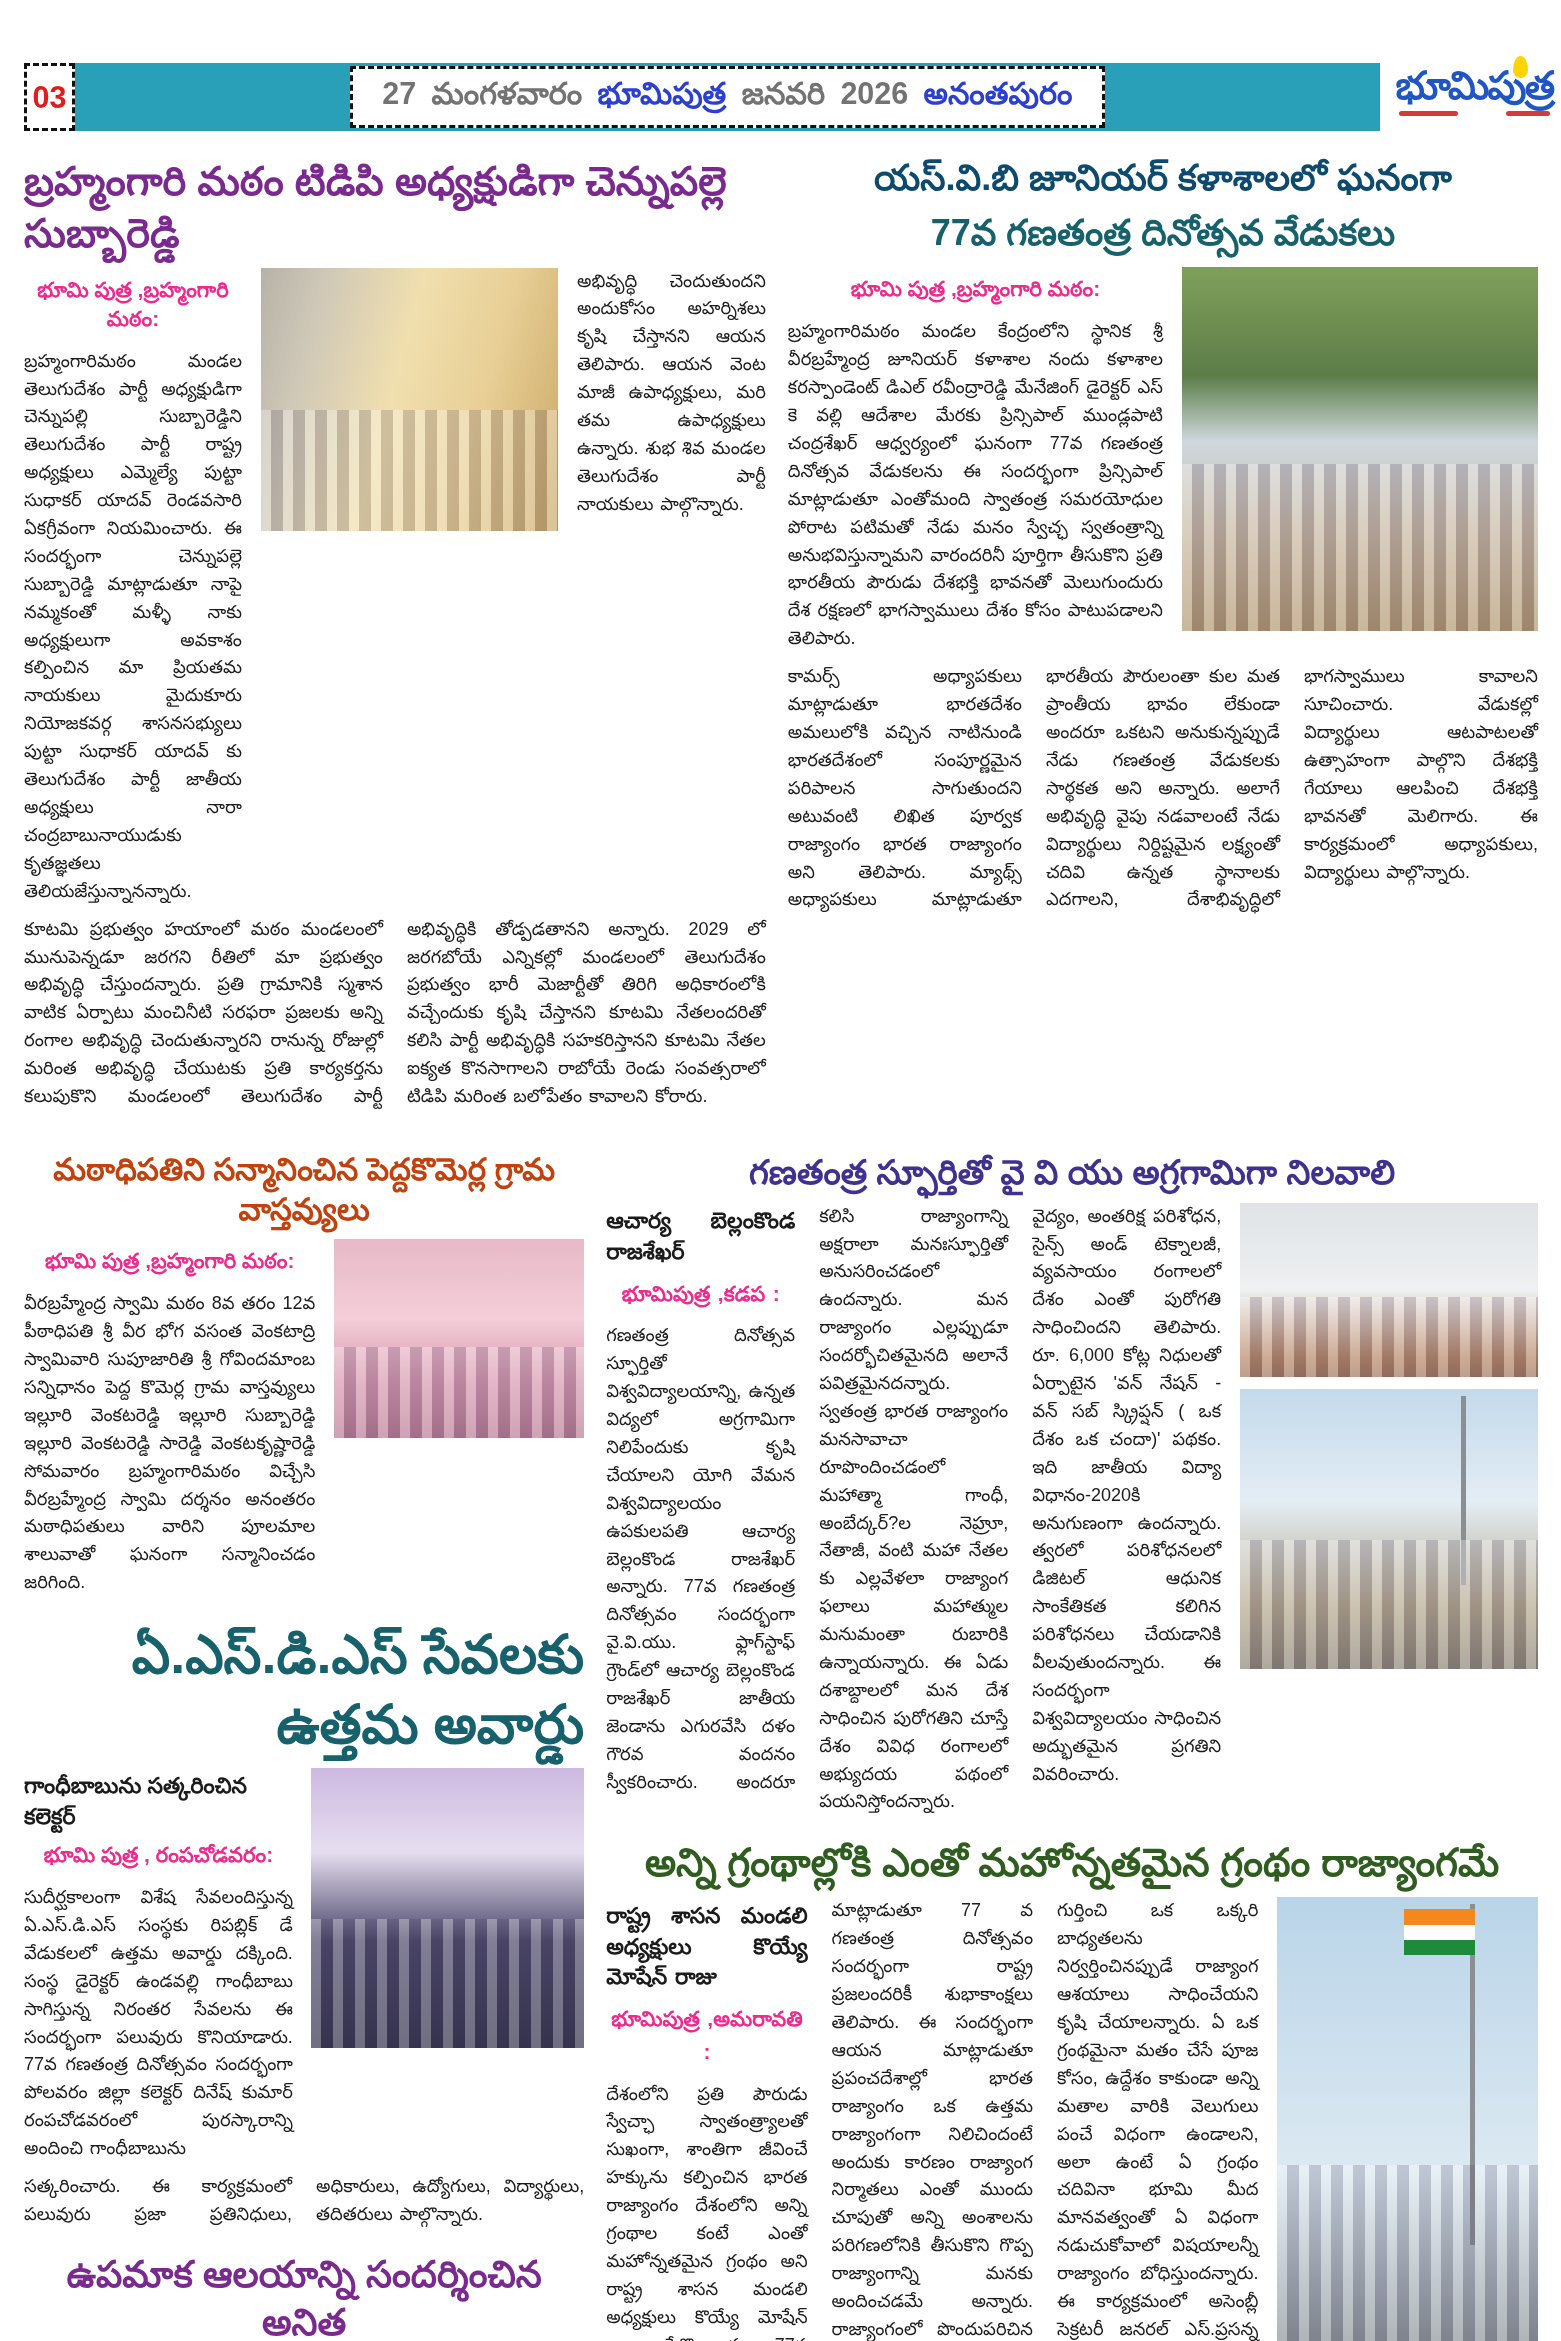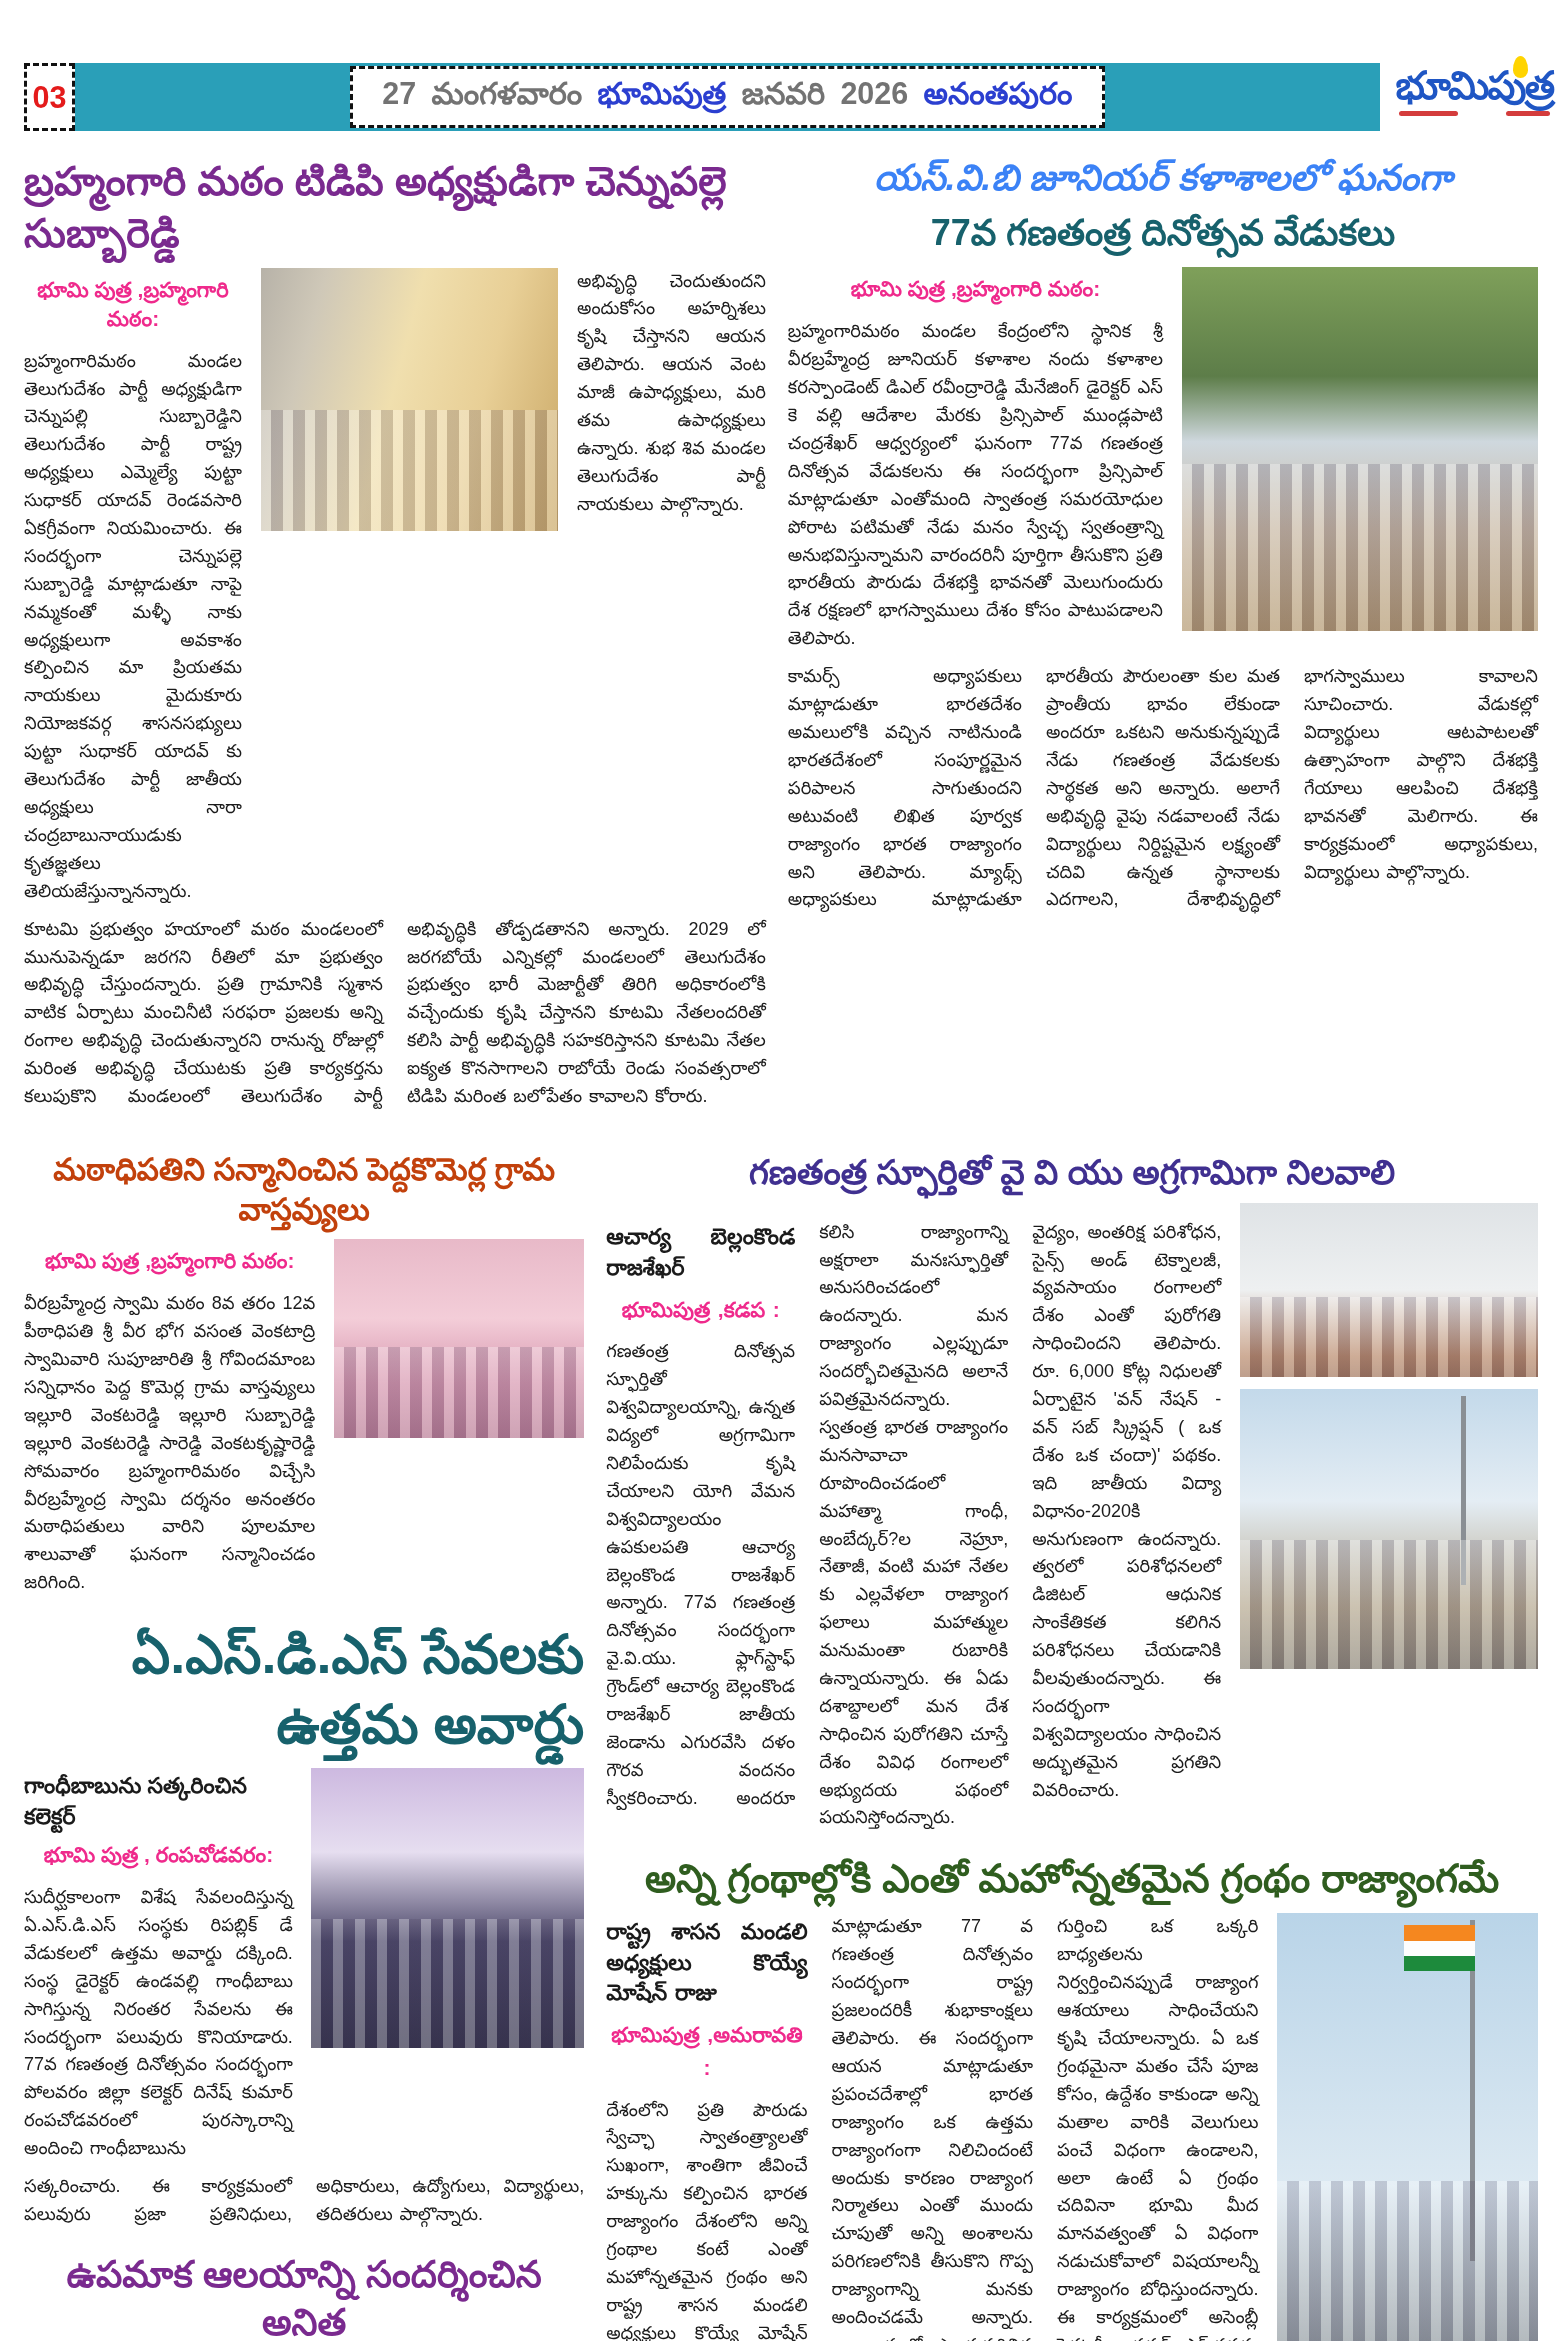--- a/index.html
+++ b/index.html
@@ -24,21 +24,21 @@
 
   
   .toprow{display:flex;gap:22px;margin:0 24px;}
   .art-a{width:49%;} .art-f{flex:1;}
   .bottomrow{display:flex;gap:22px;margin:5.1px 24px 0;}
   .colL{width:37%;} .colR{flex:1;}
 
   
   .hl{font-weight:bold;line-height:1.3;margin:12px 0 8.5px;}
   .hl-a{font-size:40px;color:#7a2a8f;}
-  .hl-f{font-size:36px;color:#3b82f6;text-align:center;margin-bottom:1.7px;font-style:italic;}
+  .hl-f{font-size:36px;color:#0c4a6e;text-align:center;margin-bottom:1.7px;}
   .hl-f2{font-size:36px;color:#17616c;text-align:center;font-weight:bold;margin:8.5px 0 10.2px;}
   .hl-b{font-size:31px;color:#c2410c;text-align:center;}
   .hl-c{font-size:54px;color:#17616c;text-align:right;}
   .hl-d{font-size:37px;color:#7a2a8f;text-align:center;}
   .hl-g{font-size:34px;color:#403090;text-align:center;}
   .hl-h{font-size:39px;color:#2f5d1f;text-align:center;}
 
   .dateline{color:#ef2a8c;font-weight:bold;font-size:21px;text-align:center;margin:10.2px 0 12px;}
   .byline{font-weight:bold;font-size:22px;line-height:1.4;margin:3.4px 0 5.1px;}
   .body{font-size:18px;line-height:1.55;text-align:justify;word-spacing:1.7px;}
@@ -171,21 +171,21 @@
 
       </section>
 
     </div>
 
     <div class="colR">
 
       <section class="article">
         <h2 class="hl hl-g">గణతంత్ర స్ఫూర్తితో వై వి యు అగ్రగామిగా నిలవాలి</h2>
         <div class="art-row">
-          <div class="body mc3" style="width:66%;margin-top:16px;">
+          <div class="body mc3" style="width:66%;">
             <div class="byline">ఆచార్య బెల్లంకొండ రాజశేఖర్</div>
             <div class="dateline">భూమిపుత్ర ,కడప :</div>
             <div>గణతంత్ర దినోత్సవ స్ఫూర్తితో విశ్వవిద్యాలయాన్ని, ఉన్నత విద్యలో అగ్రగామిగా నిలిపేందుకు కృషి చేయాలని యోగి వేమన విశ్వవిద్యాలయం ఉపకులపతి ఆచార్య బెల్లంకొండ రాజశేఖర్ అన్నారు. 77వ గణతంత్ర దినోత్సవం సందర్భంగా వై.వి.యు. ఫ్లాగ్‌స్టాఫ్ గ్రౌండ్‌లో ఆచార్య బెల్లంకొండ రాజశేఖర్ జాతీయ జెండాను ఎగురవేసి దళం గౌరవ వందనం స్వీకరించారు. అందరూ కలిసి రాజ్యాంగాన్ని అక్షరాలా మనఃస్ఫూర్తితో అనుసరించడంలో ఉందన్నారు. మన రాజ్యాంగం ఎల్లప్పుడూ సందర్భోచితమైనది అలానే పవిత్రమైనదన్నారు. స్వతంత్ర భారత రాజ్యాంగం మనసావాచా రూపొందించడంలో మహాత్మా గాంధీ, అంబేద్కర్?ల నెహ్రూ, నేతాజీ, వంటి మహా నేతల కు ఎల్లవేళలా రాజ్యాంగ ఫలాలు మహాత్ముల మనుమంతా రుబారికి ఉన్నాయన్నారు. ఈ ఏడు దశాబ్దాలలో మన దేశ సాధించిన పురోగతిని చూస్తే దేశం వివిధ రంగాలలో అభ్యుదయ పథంలో పయనిస్తోందన్నారు. వైద్యం, అంతరిక్ష పరిశోధన, సైన్స్ అండ్ టెక్నాలజీ, వ్యవసాయం రంగాలలో దేశం ఎంతో పురోగతి సాధించిందని తెలిపారు. రూ. 6,000 కోట్ల నిధులతో ఏర్పాటైన 'వన్ నేషన్ - వన్ సబ్ స్క్రిప్షన్ ( ఒక దేశం ఒక చందా)' పథకం. ఇది జాతీయ విద్యా విధానం-2020కి అనుగుణంగా ఉందన్నారు. త్వరలో పరిశోధనలలో డిజిటల్ ఆధునిక సాంకేతికత కలిగిన పరిశోధనలు చేయడానికి వీలవుతుందన్నారు. ఈ సందర్భంగా విశ్వవిద్యాలయం సాధించిన అద్భుతమైన ప్రగతిని వివరించారు.</div>
           </div>
           <div style="flex:1;">
             <figure>
               <div class="ph ph-g1 crowd"></div>
             </figure>
             <figure>
               <div class="ph ph-g2 crowd">

